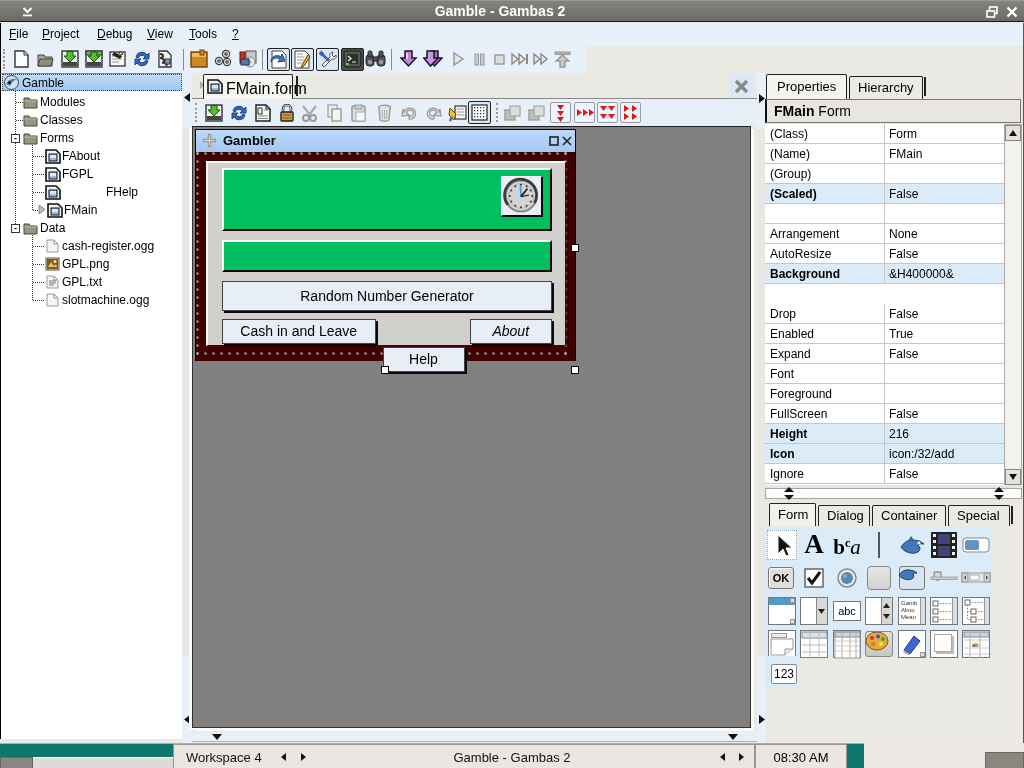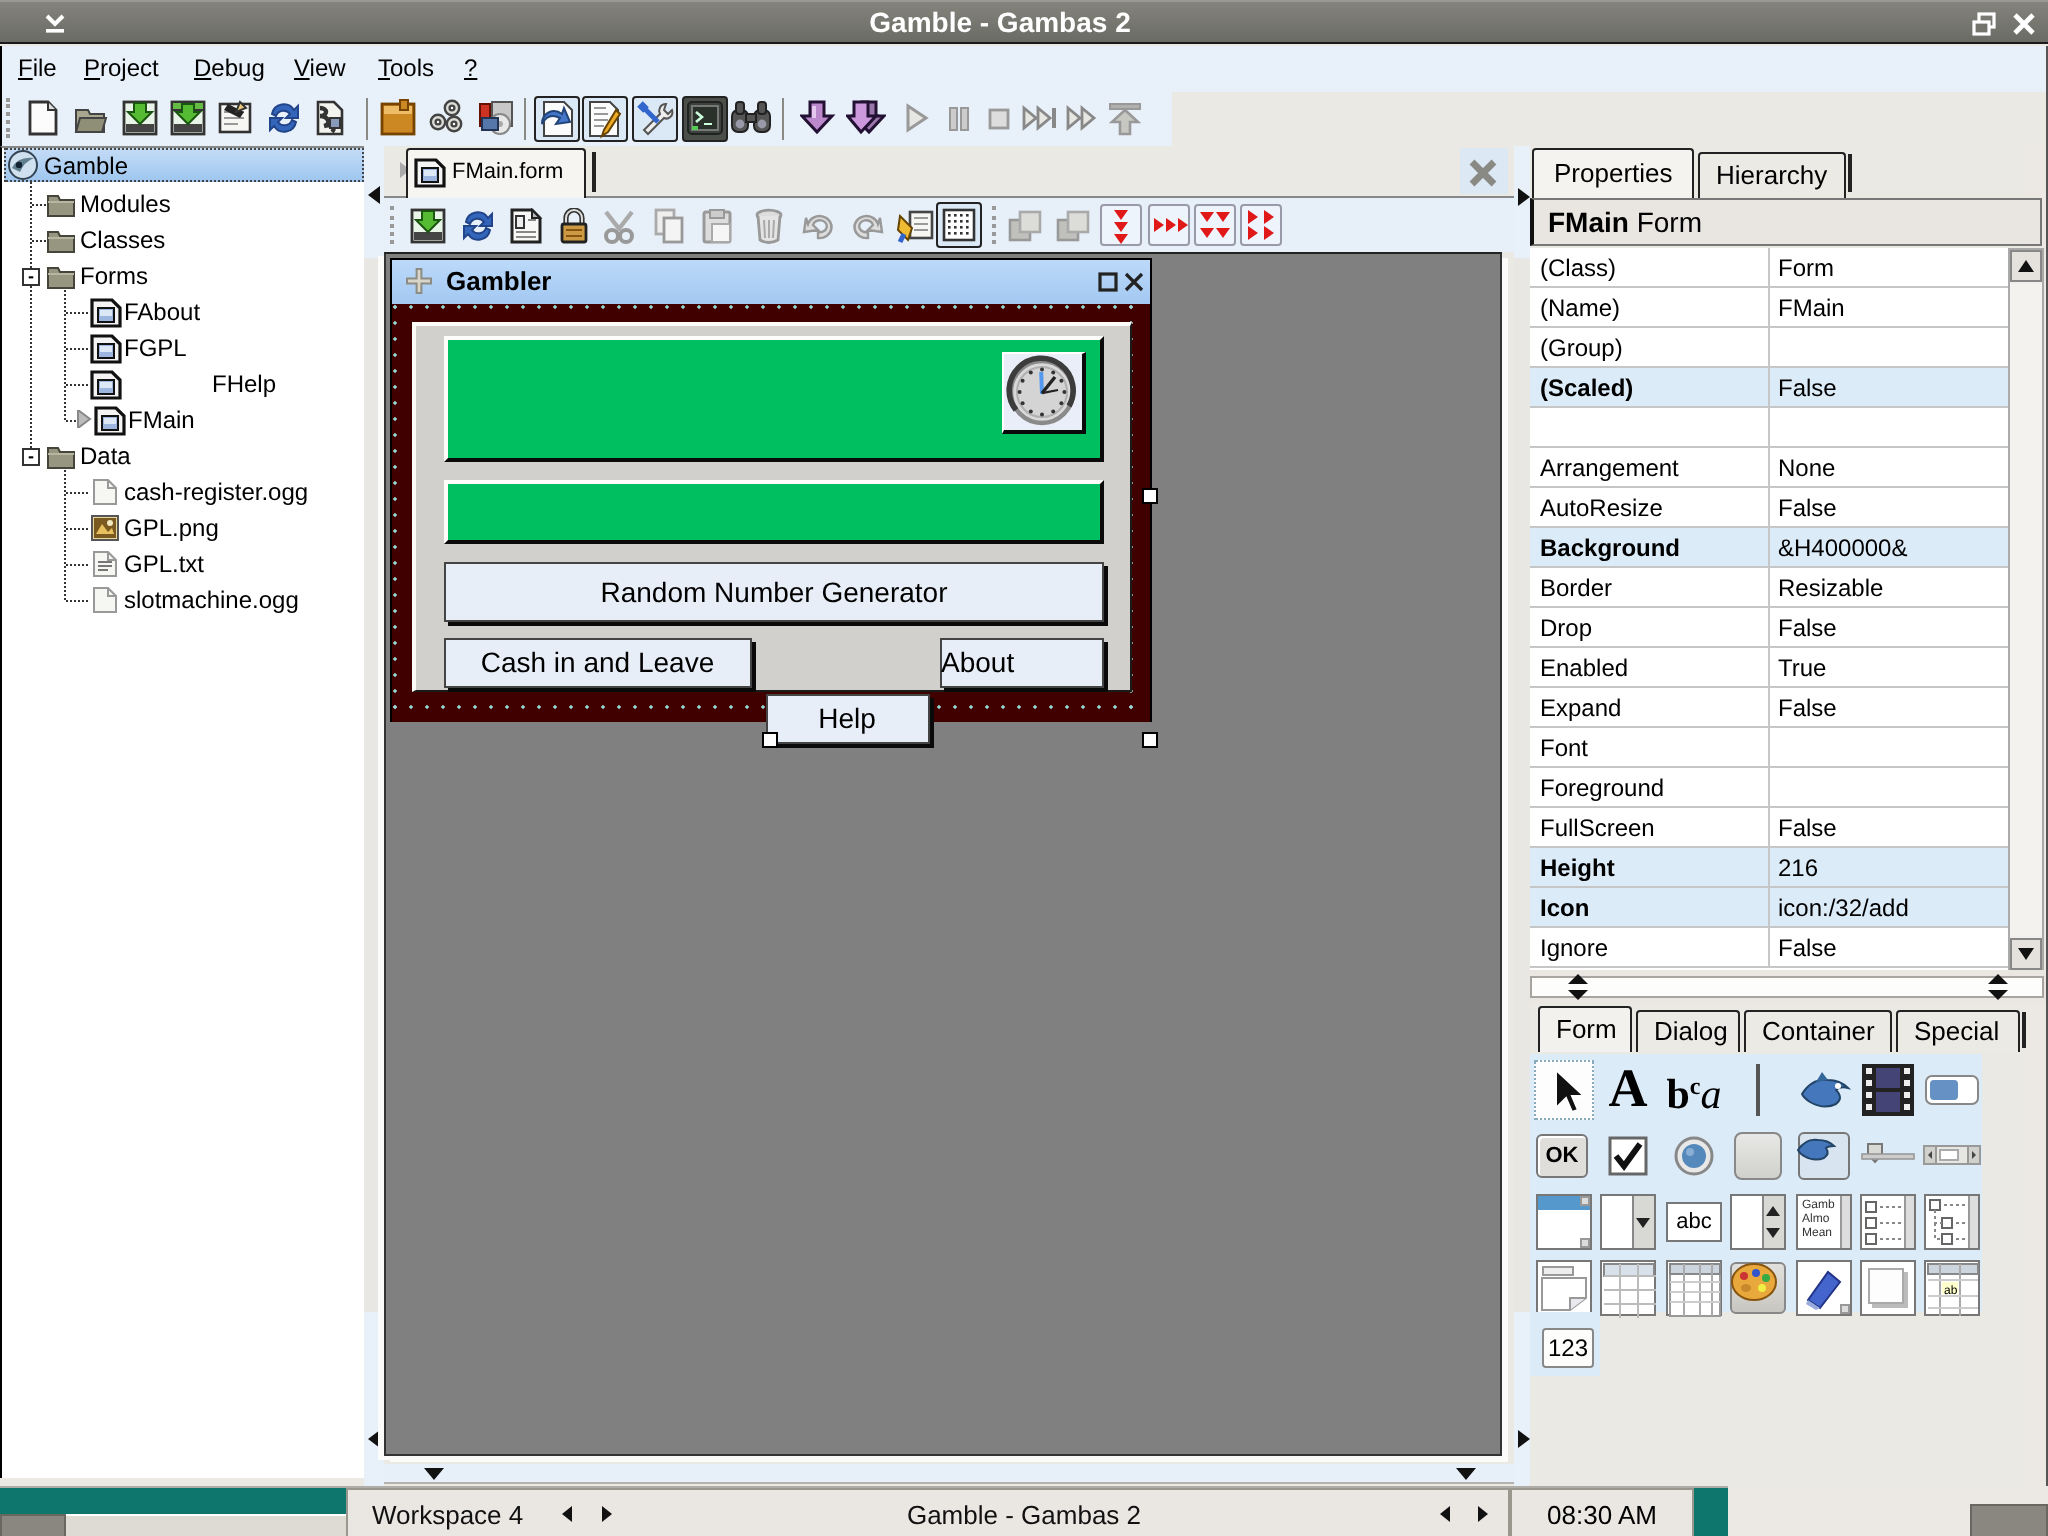--- a/index.html
+++ b/index.html
@@ -290,21 +290,21 @@
         <svg width="5" height="8">
           <path d="M0 0 L5 4 L0 8 Z" fill="#aaa"></path>
         </svg>
       </div>
     <div class="abs" style="left:11px;top:1px;width:90px;height:25px;background:#f6f5f1;border:1px solid #222;border-bottom:none;border-radius:2px 2px 0 0;">
       <svg class="abs" style="left:3px;top:4px" width="16" height="15">
           <path d="M1 1 L11 1 L15 5 L15 14 L1 14 Z" fill="#f4f4f4" stroke="#111" stroke-width="1.6"></path>
           <rect x="4" y="5" width="8" height="7" fill="#9cb6e0" stroke="#111"></rect>
           <rect x="5" y="6" width="6" height="3" fill="#dde8f6"></rect>
         </svg>
-      <div class="abs" style="left:22px;top:5px;font-size:11px;">FMain.form</div>
+      <div class="abs" style="left:22px;top:5px;font-size:16px;">FMain.form</div>
     </div>
     <div class="abs" style="left:104px;top:3px;width:2px;height:20px;background:#222;"></div>
     <div class="abs" style="left:538px;top:1px;width:24px;height:23px;background:#dce8f3;"></div>
       <svg class="abs" style="left:541px;top:5px" width="17" height="17">
         <path d="M3 3 L14 14 M14 3 L3 14" stroke="#8a8a85" stroke-width="3.4"></path>
       </svg>
 
     <div class="abs" style="left:0;top:26px;width:565px;height:27px;background:#e7f0f9;">
       <div id="tb2icons">
       <div class="abs" style="left:3px;top:4px;width:4px;height:19px;border-left:2px dotted #999;"></div>
@@ -477,21 +477,21 @@
                   </g>
                 <path d="M19 20 L18.6 9" stroke="#5599ee" stroke-width="2"></path>
                 <path d="M19 19.6 L25.5 11.5" stroke="#222" stroke-width="1.7"></path>
                 <path d="M19 19.6 L27 18" stroke="#222" stroke-width="1.1"></path>
               </svg>
             </div>
             <div class="abs" style="left:14.5px;top:77px;width:330px;height:32.5px;background:#00bf60;border-top:2px solid #fcfcfa;border-left:2px solid #fcfcfa;border-right:2px solid #0a0a0a;border-bottom:2px solid #0a0a0a;"></div>
             <div class="abs" style="left:14.5px;top:118px;width:330px;height:30px;background:#e7eef8;border:1px solid #444;box-shadow:2px 2px 0 #0a0a0a;text-align:center;font-size:14px;line-height:28px;">Random Number Generator</div>
             <div class="abs" style="left:14.5px;top:156.5px;width:153.5px;height:25px;background:#e7eef8;border:1px solid #444;box-shadow:2px 2px 0 #0a0a0a;text-align:center;font-size:14px;line-height:23px;">Cash in and Leave</div>
             <div class="abs" style="left:175px;top:156.5px;width:82px;height:25px;background:#e7eef8;border:1px solid #444;box-shadow:2px 2px 0 #0a0a0a;text-align:center;font-size:14px;line-height:23px;margin-top:28px;">Help</div>
-            <div class="abs" style="left:262px;top:156.5px;width:82.5px;height:25px;background:#e7eef8;border:1px solid #444;box-shadow:2px 2px 0 #0a0a0a;text-align:left;font-size:14px;line-height:23px;">About</div>
+            <div class="abs" style="left:262px;top:156.5px;width:82.5px;height:25px;background:#e7eef8;border:1px solid #444;box-shadow:2px 2px 0 #0a0a0a;text-align:center;font-size:14px;line-height:23px;font-style:italic;">About</div>
           </div>
         </div>
       </div>
 
       <div class="abs" style="left:378px;top:117px;width:8px;height:8px;background:#fff;border:1px solid #000;"></div>
       <div class="abs" style="left:188px;top:239px;width:8px;height:8px;background:#fff;border:1px solid #000;"></div>
       <div class="abs" style="left:378px;top:239px;width:8px;height:8px;background:#fff;border:1px solid #000;"></div>
     </div>
 
     <div class="abs" style="left:0;top:659px;width:565px;height:10px;background:#e7f0f9;border-bottom:1px solid #b5b2ad;">
@@ -554,25 +554,20 @@
         </div>
       <div class="abs" style="left:0;top:120px;width:239px;height:20px;background:#fff;border-bottom:1px solid #c6c6c6;">
           <div class="abs" style="left:5px;top:3px;font-weight:normal;">AutoResize</div>
           <div class="abs" style="left:119px;top:0;width:1px;height:20px;background:#c6c6c6;"></div>
           <div class="abs" style="left:124px;top:3px;">False</div>
         </div>
       <div class="abs" style="left:0;top:140px;width:239px;height:20px;background:#dcebf8;border-bottom:1px solid #c6c6c6;">
           <div class="abs" style="left:5px;top:3px;font-weight:bold;">Background</div>
           <div class="abs" style="left:119px;top:0;width:1px;height:20px;background:#c6c6c6;"></div>
           <div class="abs" style="left:124px;top:3px;">&amp;H400000&amp;</div>
-        </div>
-      <div class="abs" style="left:0;top:160px;width:239px;height:20px;background:#fff;border-bottom:1px solid #c6c6c6;">
-          <div class="abs" style="left:5px;top:3px;font-weight:normal;">Border</div>
-          <div class="abs" style="left:119px;top:0;width:1px;height:20px;background:#c6c6c6;"></div>
-          <div class="abs" style="left:124px;top:3px;">Resizable</div>
         </div>
       <div class="abs" style="left:0;top:180px;width:239px;height:20px;background:#fff;border-bottom:1px solid #c6c6c6;">
           <div class="abs" style="left:5px;top:3px;font-weight:normal;">Drop</div>
           <div class="abs" style="left:119px;top:0;width:1px;height:20px;background:#c6c6c6;"></div>
           <div class="abs" style="left:124px;top:3px;">False</div>
         </div>
       <div class="abs" style="left:0;top:200px;width:239px;height:20px;background:#fff;border-bottom:1px solid #c6c6c6;">
           <div class="abs" style="left:5px;top:3px;font-weight:normal;">Enabled</div>
           <div class="abs" style="left:119px;top:0;width:1px;height:20px;background:#c6c6c6;"></div>
           <div class="abs" style="left:124px;top:3px;">True</div>

